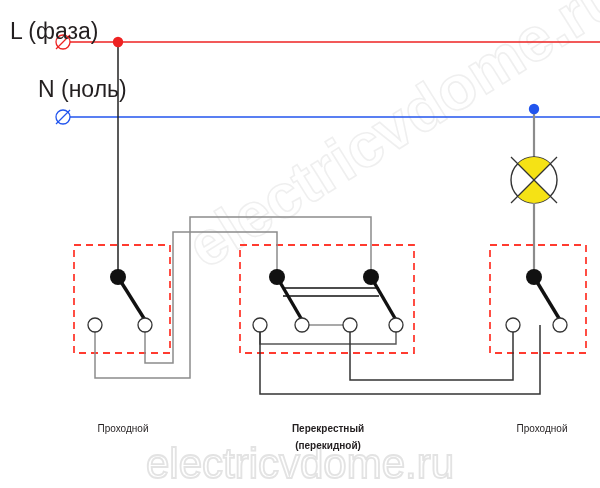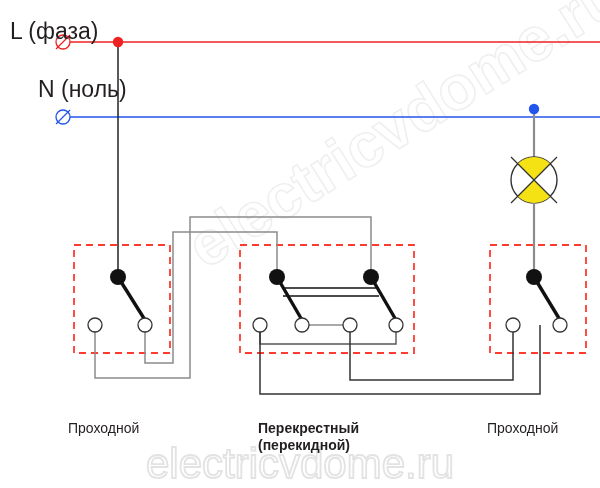--- a/index.html
+++ b/index.html
@@ -23,22 +23,22 @@
   .lbl {
     position: absolute;
     color: #231f20;
     font-family: "Liberation Sans", sans-serif;
     white-space: pre;
   }
   .rail-label {
     font-size: 23px;
   }
   .sw-label {
-    font-size: 14px;
-    text-align: left;
+    font-size: 10px;
+    text-align: center;
     line-height: 17px;
   }
 </style>
 </head>
 <body>
 
 <div id="canvas">
 
   <svg id="diagram" width="600" height="488" viewBox="0 0 600 488" xmlns="http://www.w3.org/2000/svg">
 

